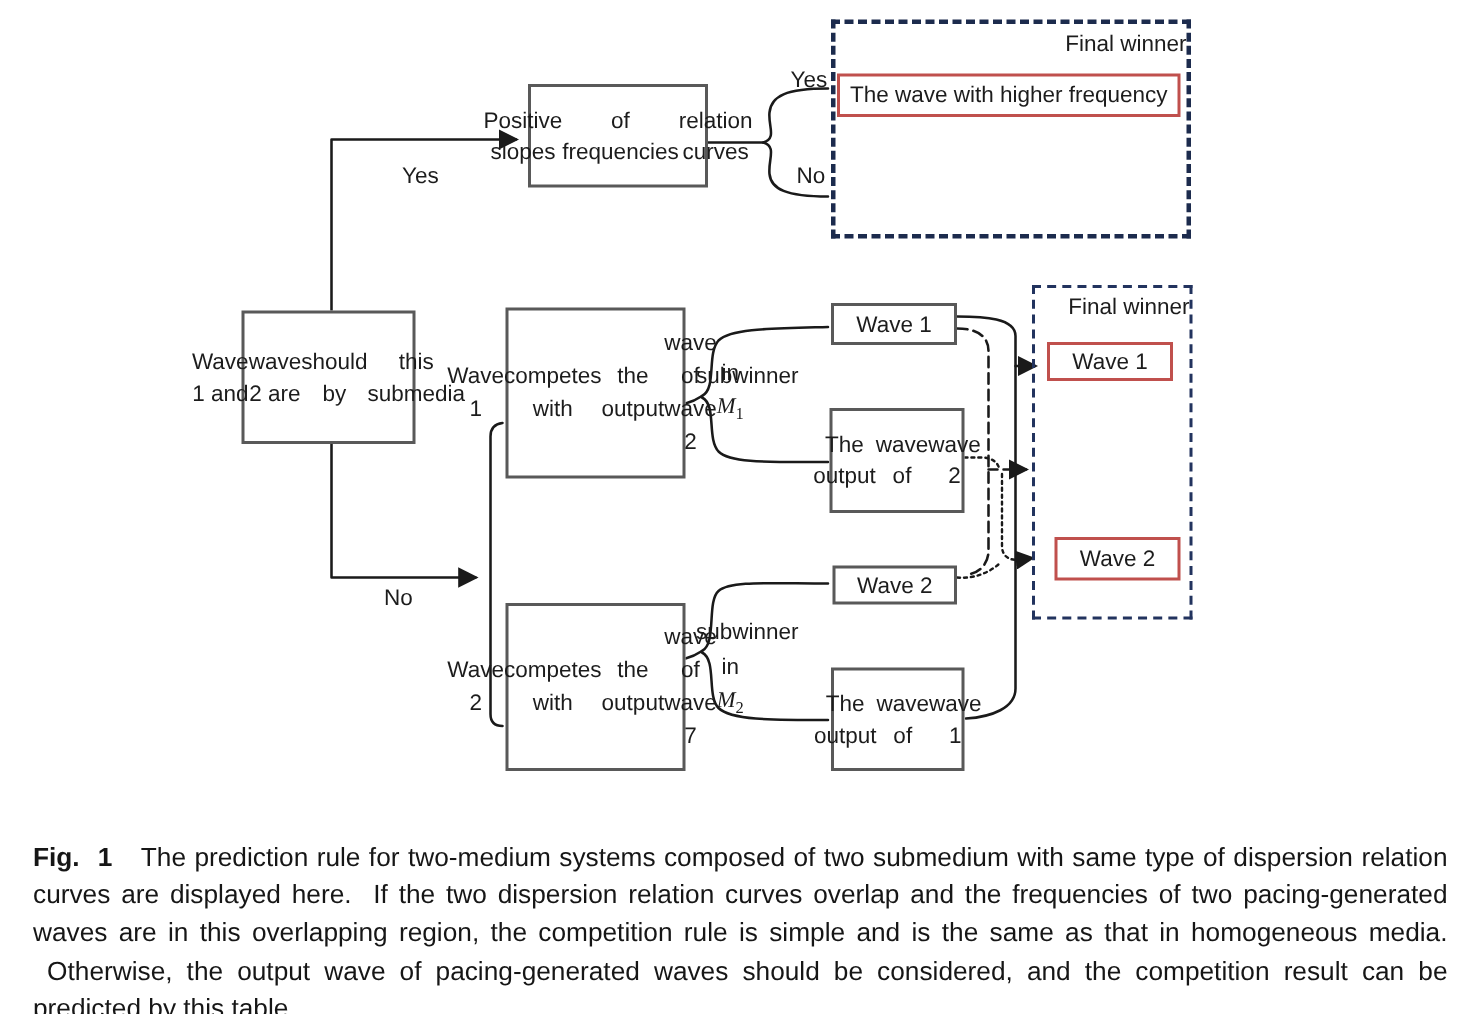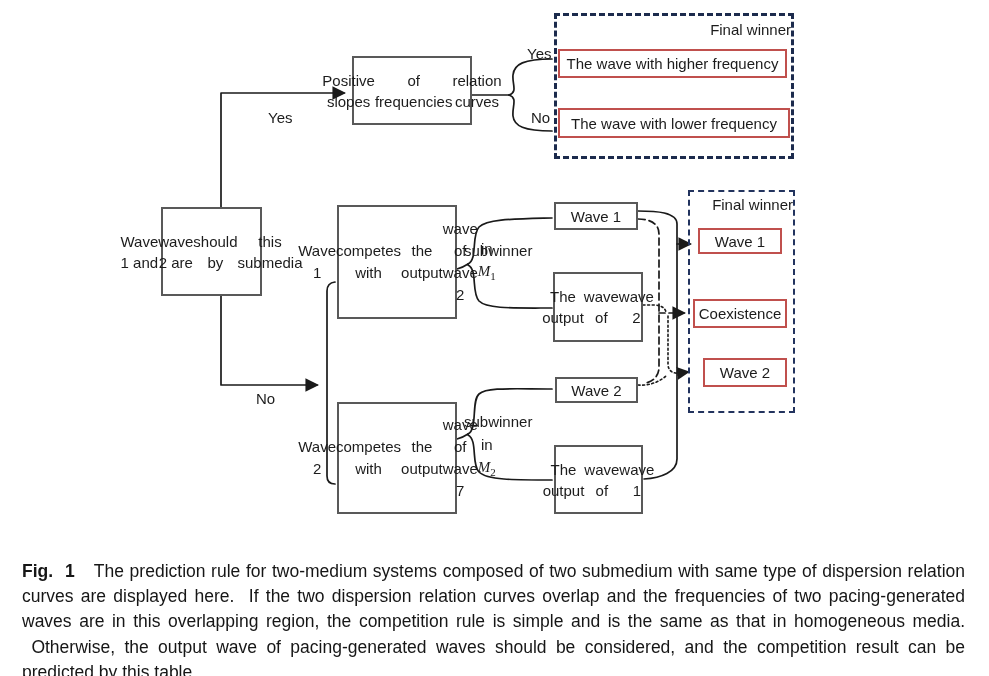--- a/index.html
+++ b/index.html
@@ -65,21 +65,21 @@
       <path d="M638,211 C656,211 677,212 677,224 L677,459 C677,472 661,478 644,479"></path>
       <path d="M677,244 L690,244" marker-end="url(#arr)"></path>
       <path d="M638,219 C651,219 659,224 659,234 L659,367 C659,376 653,382 645,383" stroke-dasharray="7 4"></path>
       <path d="M659,313 L684,313" stroke-dasharray="6 4" marker-end="url(#arr)"></path>
       <path d="M643,305 L654,305 C661,305 665,308 666,312" stroke-dasharray="2 2.6" stroke-width="1.6"></path>
       <path d="M668,316 L668,364 C668,371 673,374 680,373 L688,372" stroke-dasharray="2 2.6" stroke-width="1.6" marker-end="url(#arr)"></path>
       <path d="M638,385 C649,386 659,382 666,376" stroke-dasharray="2 2.6" stroke-width="1.6"></path>
     </g>
   </svg>
 
-  <div class="gbox" style="left:161px;top:207px;width:101px;height:89px;">
+  <div class="gbox" style="left:161px;top:207px;width:116px;height:89px;">
     <span class="ln">Wave 1 and</span>
     <span class="ln">wave 2 are</span>
     <span class="ln">should by</span>
     <span class="ln">this submedia</span>
   </div>
 
   <div class="lbl" style="left:268px;top:109px;">Yes</div>
   <div class="lbl" style="left:256px;top:390px;">No</div>
 
   <div class="gbox" style="left:352px;top:56px;width:120px;height:69px;">
@@ -87,21 +87,20 @@
     <span class="ln">of frequencies</span>
     <span class="ln">relation curves</span>
   </div>
 
   <div class="dashbox top" style="left:554px;top:13px;width:240px;height:146px;">
     <div class="dash-title">Final winner</div>
   </div>
   <div class="lbl" style="left:527px;top:45px;">Yes</div>
   <div class="lbl" style="left:531px;top:109px;">No</div>
   <div class="rbox" style="left:558px;top:49px;width:229px;height:29px;">The wave with higher frequency</div>
-  <div class="rbox" style="left:558px;top:108px;width:232px;height:30px;">The wave with lower frequency</div>
 
   <div class="gbox" style="left:337px;top:205px;width:120px;height:114px;line-height:22px;">
     <span class="ln">Wave 1</span>
     <span class="ln">competes with</span>
     <span class="ln">the output</span>
     <span class="ln">wave of wave 2</span>
     <span class="ln"><span>in </span><i class="mvar">M</i><sub class="msub">1</sub></span>
   </div>
 
   <div class="lbl" style="left:464px;top:242px;">subwinner</div>
@@ -113,21 +112,20 @@
   <div class="gbox" style="left:553px;top:272px;width:90px;height:70px;">
     <span class="ln">The output</span>
     <span class="ln">wave of</span>
     <span class="ln">wave 2</span>
   </div>
 
   <div class="dashbox right" style="left:688px;top:190px;width:107px;height:223px;">
     <div class="dash-title" style="top:4px;">Final winner</div>
   </div>
   <div class="rbox" style="left:698px;top:228px;width:84px;height:26px;">Wave 1</div>
-  <div class="rbox" style="left:693px;top:299px;width:94px;height:29px;">Coexistence</div>
   <div class="rbox" style="left:703px;top:358px;width:84px;height:29px;">Wave 2</div>
 
   <div class="gbox" style="left:337px;top:402px;width:120px;height:112px;line-height:22px;">
     <span class="ln">Wave 2</span>
     <span class="ln">competes with</span>
     <span class="ln">the output</span>
     <span class="ln">wave of wave 7</span>
     <span class="ln"><span>in </span><i class="mvar">M</i><sub class="msub">2</sub></span>
   </div>
 

